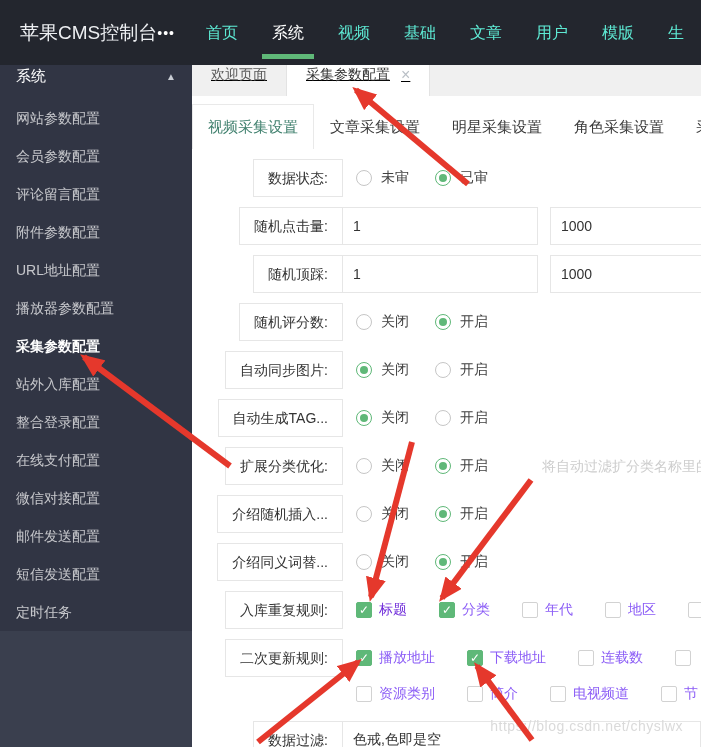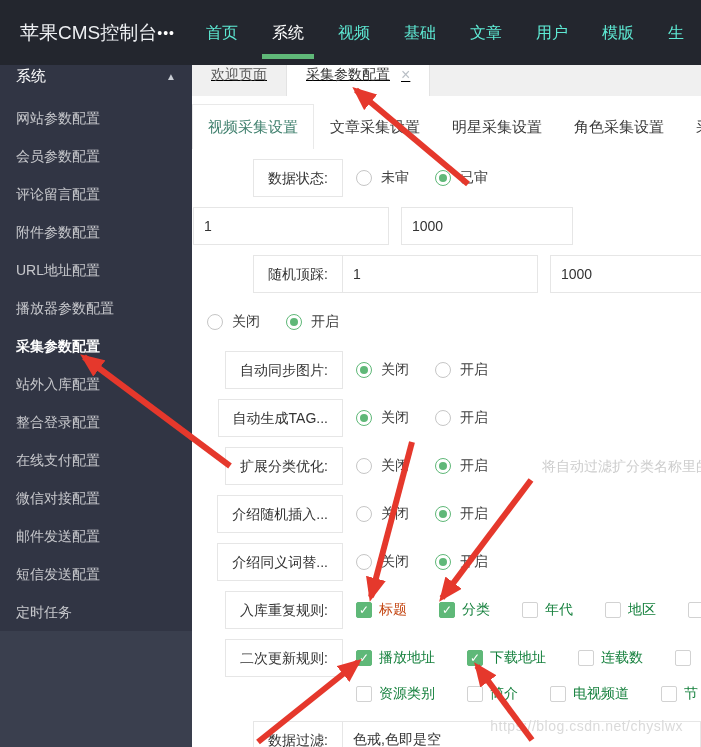--- a/index.html
+++ b/index.html
@@ -65,22 +65,22 @@
   .radio-label { margin-left:9px; font-size:14px; color:#404040; white-space:nowrap; }
   .hint { line-height:38px; margin-left:28px; font-size:14px; color:#CDCDCD; white-space:nowrap; }
   .cb-lines { display:flex; flex-direction:column; }
   .cb-line { display:flex; align-items:center; height:38px; }
   .cb-line + .cb-line { height:34px; }
   .cb-item { display:flex; align-items:center; margin-right:32px; cursor:pointer; }
   .cb-item.stub { margin-right:0; }
   .cb-box { width:16px; height:16px; border:1px solid #D2D2D2; border-radius:2px;
     background:#fff; color:#fff; font-size:12px; line-height:14px; text-align:center; flex-shrink:0; }
   .cb-item.checked .cb-box { background:var(--green); border-color:var(--green); }
-  .cb-label { margin-left:7px; font-size:14px; color:#15803d; white-space:nowrap; }
-  .cb-item.muted .cb-label { color:#c2410c;font-family:Liberation Mono, monospace; }
+  .cb-label { margin-left:7px; font-size:14px; color:#8b5cf6; white-space:nowrap; }
+  .cb-item.muted .cb-label { color:#6d28d9;font-family:Liberation Mono, monospace; }
   .watermark { position:absolute; right:18px; bottom:13px; font-size:14px;
     color:#DADADA; letter-spacing:0.5px; z-index:6; }
   .arrows { position:absolute; top:0; left:0; width:701px; height:747px;
     z-index:40; pointer-events:none; }
 </style>
 </head>
 <body>
 
 <div class="page">
 
@@ -150,35 +150,41 @@
               <span class="radio-circle"></span>
               <span class="radio-label">未审</span>
             </div>
             <div class="radio-item selected">
               <span class="radio-circle"></span>
               <span class="radio-label">已审</span>
             </div>
           </div>
         </div>
         <div class="frow">
+          <div class="label-col">
+            <div class="label-box">随机点击量:</div>
+          </div>
           <div class="inputs-wrap">
             <input class="text-input inp-first" value="1" style="">
             <input class="text-input inp-second" value="1000" style="">
           </div>
         </div>
         <div class="frow">
           <div class="label-col">
             <div class="label-box">随机顶踩:</div>
           </div>
           <div class="inputs-wrap">
             <input class="text-input inp-first" value="1" style="">
             <input class="text-input inp-second" value="1000" style="">
           </div>
         </div>
         <div class="frow">
+          <div class="label-col">
+            <div class="label-box">随机评分数:</div>
+          </div>
           <div class="radio-group">
             <div class="radio-item">
               <span class="radio-circle"></span>
               <span class="radio-label">关闭</span>
             </div>
             <div class="radio-item selected">
               <span class="radio-circle"></span>
               <span class="radio-label">开启</span>
             </div>
           </div>

